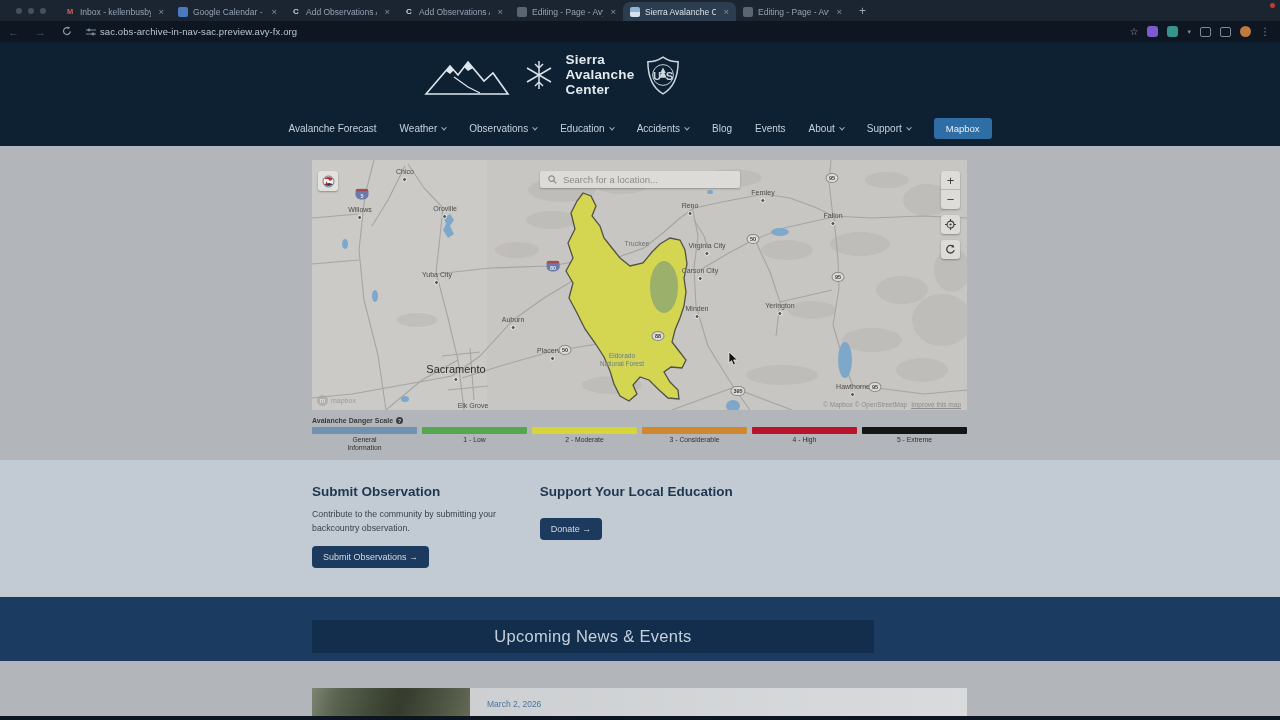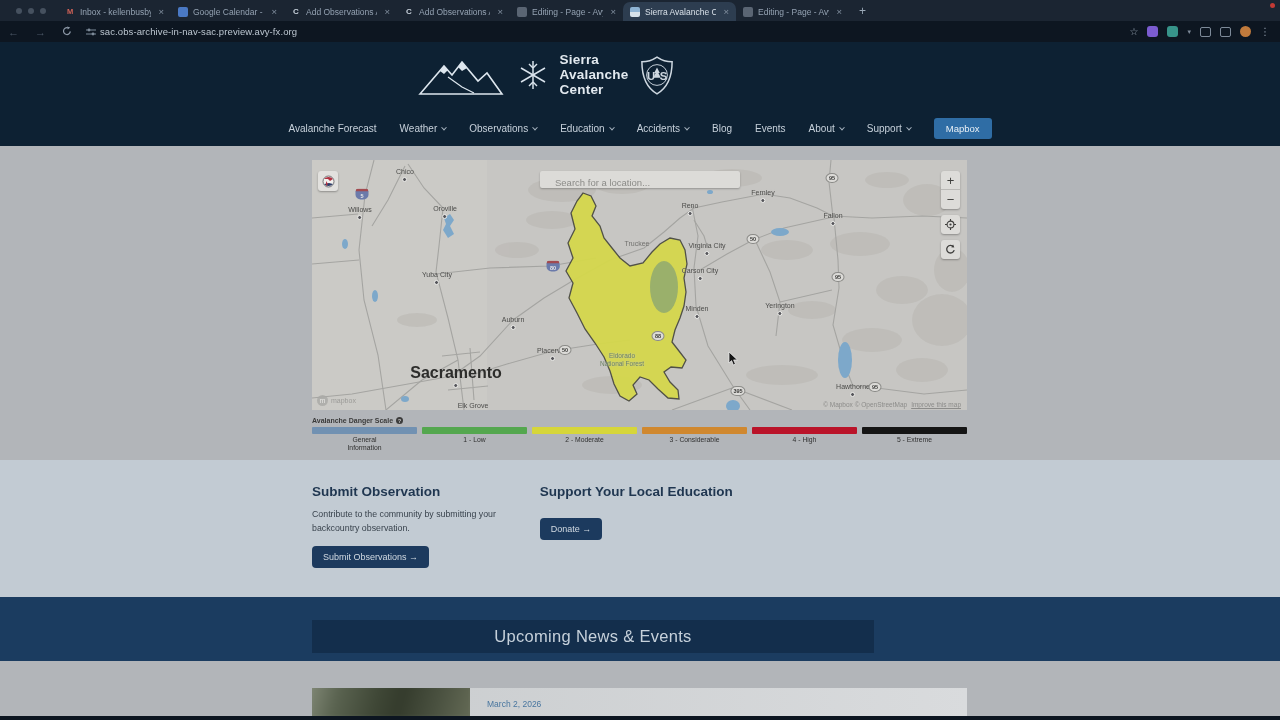--- a/index.html
+++ b/index.html
@@ -41,51 +41,51 @@
   .ext-teal{background:#37948a;}
   .ext-arrow{color:#7d8a99;font-size:7px;}
   .ext-frame{width:11px;height:10px;border:1.2px solid #7d8a99;border-radius:2px;background:none;}
   .ext-orange{background:#c07a3c;border-radius:50%;width:11px;height:11px;}
   .dots3{color:#8d99a8;font-size:10px;}
 
   
   #page{position:absolute;left:0;top:42px;width:1280px;height:674px;background:#b2b5b9;}
 
   #site-header{position:absolute;left:0;top:0;width:1280px;height:104px;background:#0d2133;}
-  #logo-row{position:absolute;left:6px;top:10px;width:1080px;display:flex;justify-content:center;
+  #logo-row{position:absolute;left:12px;top:10px;width:1080px;display:flex;justify-content:center;
     align-items:center;gap:12px;}
   #site-title{color:#e2e9ef;font-size:13.5px;font-weight:700;line-height:1.12;letter-spacing:.2px;}
   #main-nav{position:absolute;left:0;bottom:7px;width:1280px;display:flex;justify-content:center;
     align-items:center;gap:23px;}
   .nav-item{color:#c7d1db;font-size:10px;display:flex;align-items:center;white-space:nowrap;}
   .chev{display:inline-block;width:4px;height:4px;border-right:1.2px solid #a9b5c1;
     border-bottom:1.2px solid #a9b5c1;transform:rotate(45deg) translate(-1px,-1px);margin-left:5px;}
   #donate-btn{background:#2f6da5;color:#e9f0f6;font-size:9.5px;padding:5px 12px;border-radius:3px;}
 
   
   #map{position:absolute;left:312px;top:118px;width:655px;height:250px;background:#c7c6c3;overflow:hidden;}
   #map svg.base{position:absolute;left:0;top:0;}
   #search-box{position:absolute;left:228px;top:11px;width:200px;height:17px;background:#dcdbd8;
-    border-radius:2px;display:flex;align-items:center;gap:6px;padding:0 8px;box-shadow:0 1px 2px rgba(0,0,0,.25);flex-direction:column;}
+    border-radius:2px;display:flex;align-items:center;gap:6px;padding:0 8px;box-shadow:0 1px 2px rgba(0,0,0,.25);}
   #search-box input{border:0;outline:0;background:transparent;font-size:9.5px;color:#6f6f6c;width:170px;
     font-family:"Liberation Sans",sans-serif;}
   #search-box input::placeholder{color:#8b8b88;}
   #globe-btn{position:absolute;left:6px;top:11px;width:20px;height:20px;background:#e2e1de;border-radius:3px;
     display:flex;align-items:center;justify-content:center;box-shadow:0 1px 2px rgba(0,0,0,.3);}
   .mapctl{position:absolute;right:7px;width:19px;height:19px;background:#dddcd9;color:#3e3e3c;
     display:flex;align-items:center;justify-content:center;font-size:13px;box-shadow:0 1px 2px rgba(0,0,0,.3);}
   #zoom-in{top:11px;border-radius:3px 3px 0 0;border-bottom:1px solid #bdbcb9;}
   #zoom-out{top:30px;border-radius:0 0 3px 3px;}
   #locate-btn{top:55px;border-radius:3px;}
   #reset-btn{top:80px;border-radius:3px;}
   .mlabel{position:absolute;font-size:7px;color:#4c4c4a;transform:translate(-50%,0);
     white-space:pre-line;text-align:center;line-height:1.2;text-shadow:0 0 2px #c7c6c3;}
   .mlabel.dot::after{content:"";display:block;width:3px;height:3px;border-radius:50%;
     background:#55555a;border:1px solid #efefec;margin:1px auto 0;}
-  .mlabel.city{font-size:16px;font-weight:700;color:#2d2d2b;}
+  .mlabel.city{font-size:11px;font-weight:400;color:#2d2d2b;}
   .mlabel.forest{color:#6d8365;font-size:6.5px;}
   .mlabel.faint{opacity:.7;}
   .shield{position:absolute;transform:translate(-50%,-50%);display:flex;align-items:center;
     justify-content:center;font-size:5.5px;}
   .shield.i{width:13px;height:11px;background:#6b7aaa;border-radius:3px 3px 5px 5px;color:#e8e8e8;
     border-top:3px solid #a24a50;font-weight:bold;}
   .shield.u{min-width:13px;height:10px;background:#dcdbd8;border:1px solid #8c8c89;border-radius:6px/5px;
     color:#3b3b39;padding:0 2px;font-weight:bold;}
   #mapbox-logo{position:absolute;left:5px;bottom:4px;display:flex;align-items:center;gap:3px;opacity:.8;}
   #mapbox-logo .mb-circ{width:11px;height:11px;border-radius:50%;background:#a9a9a6;color:#f0f0ee;

